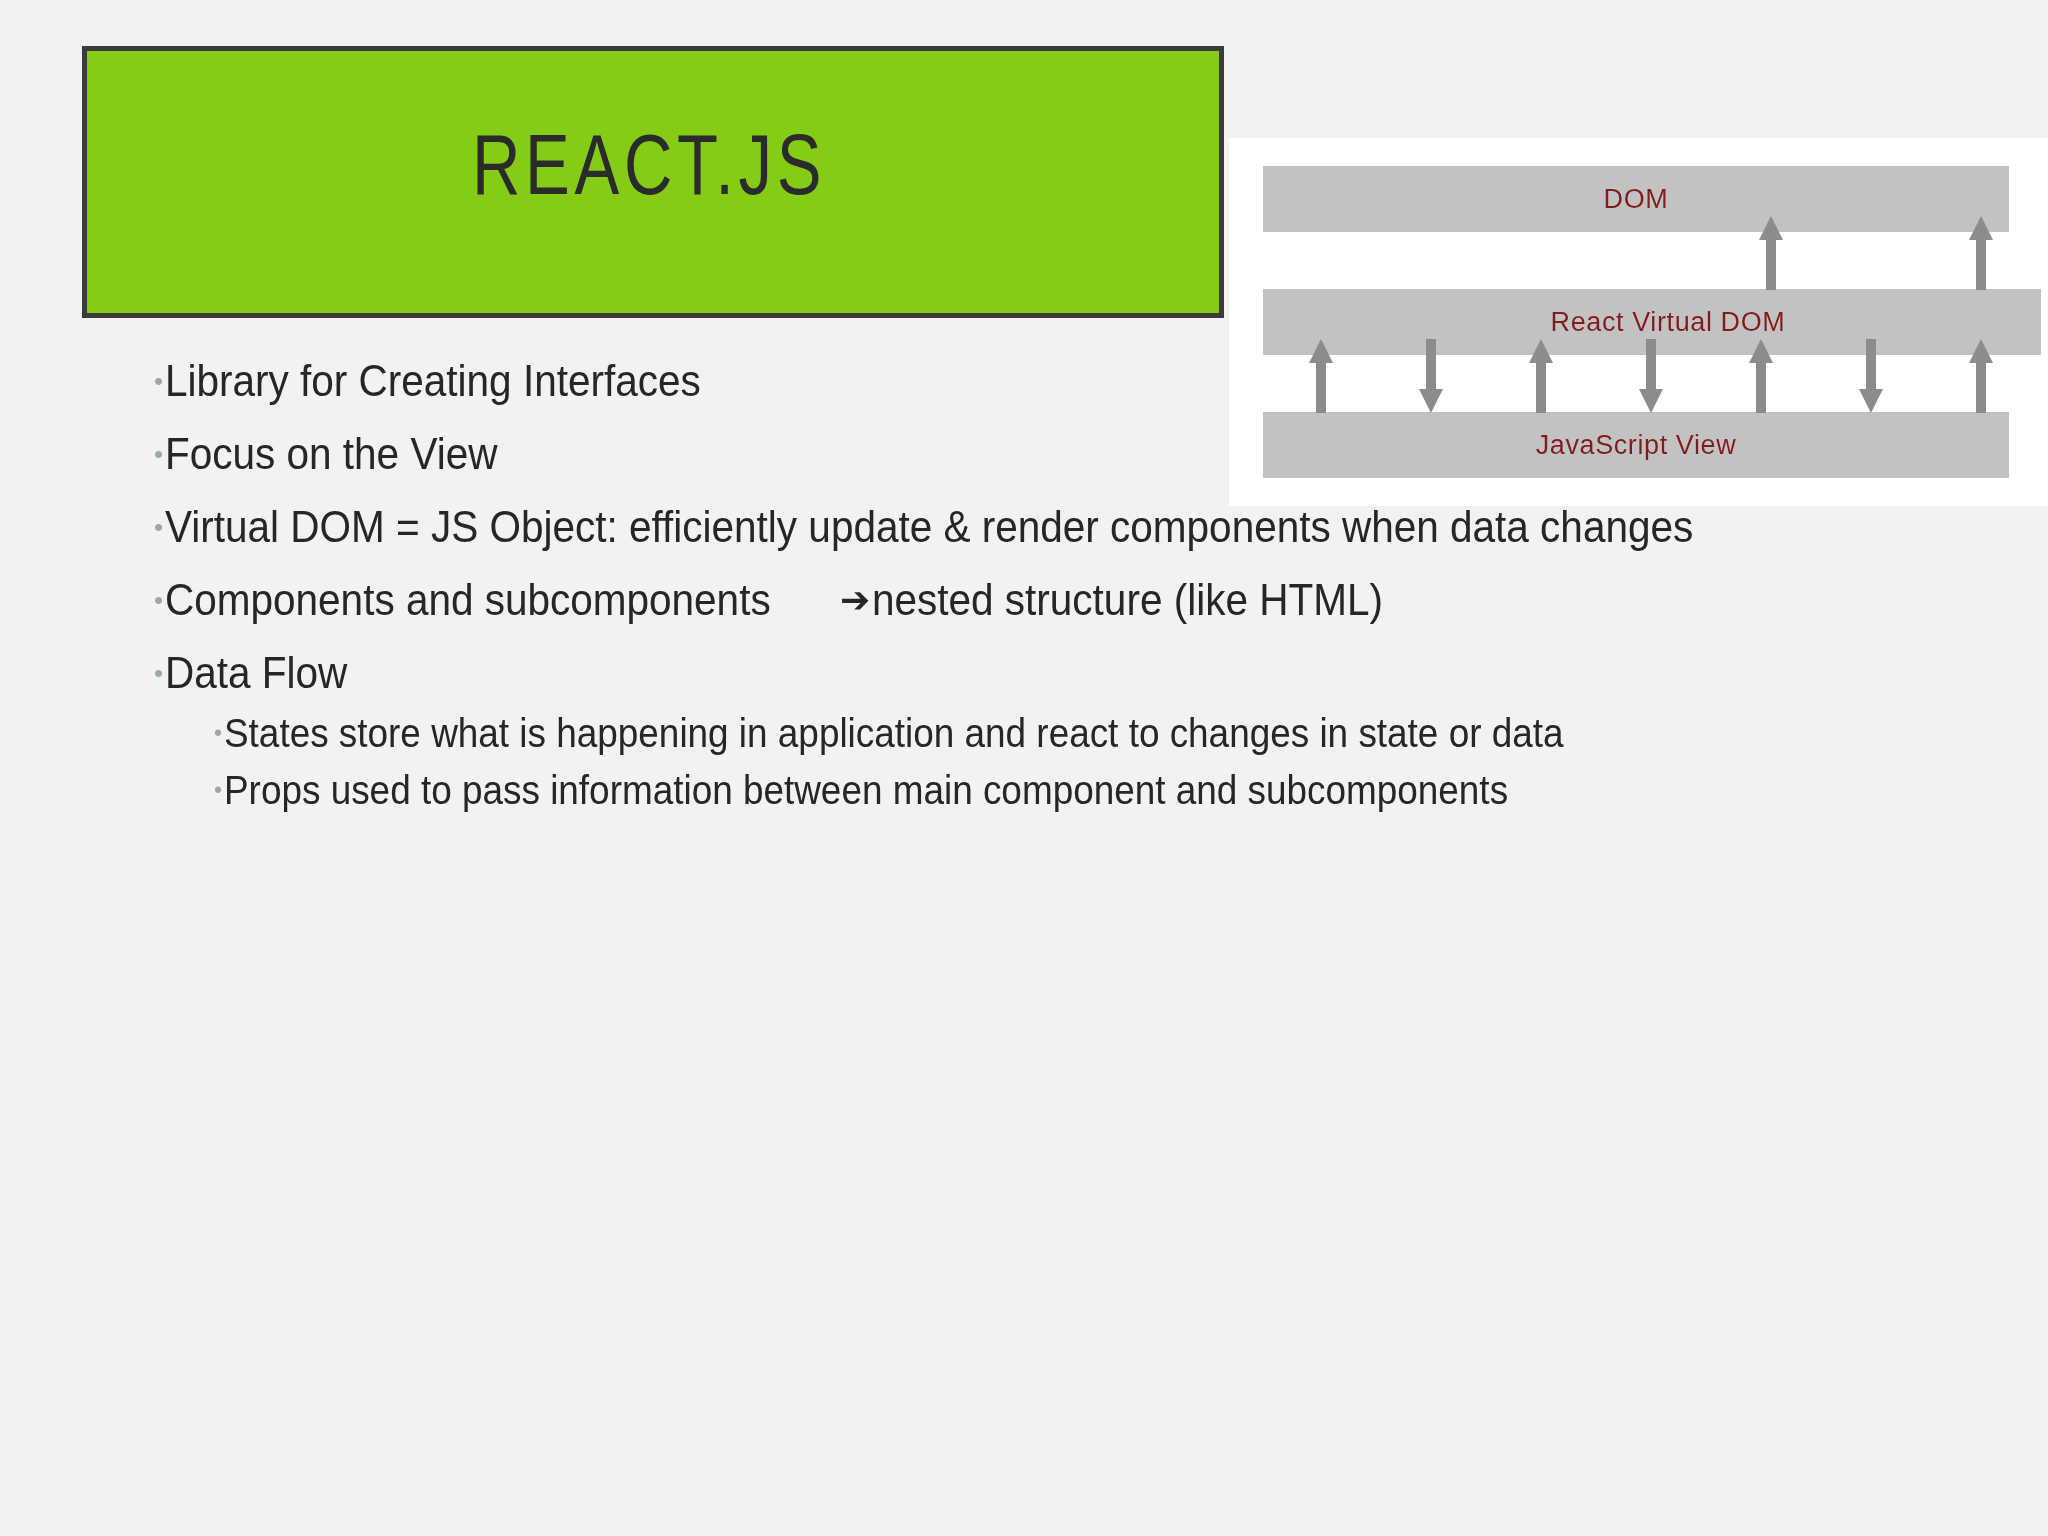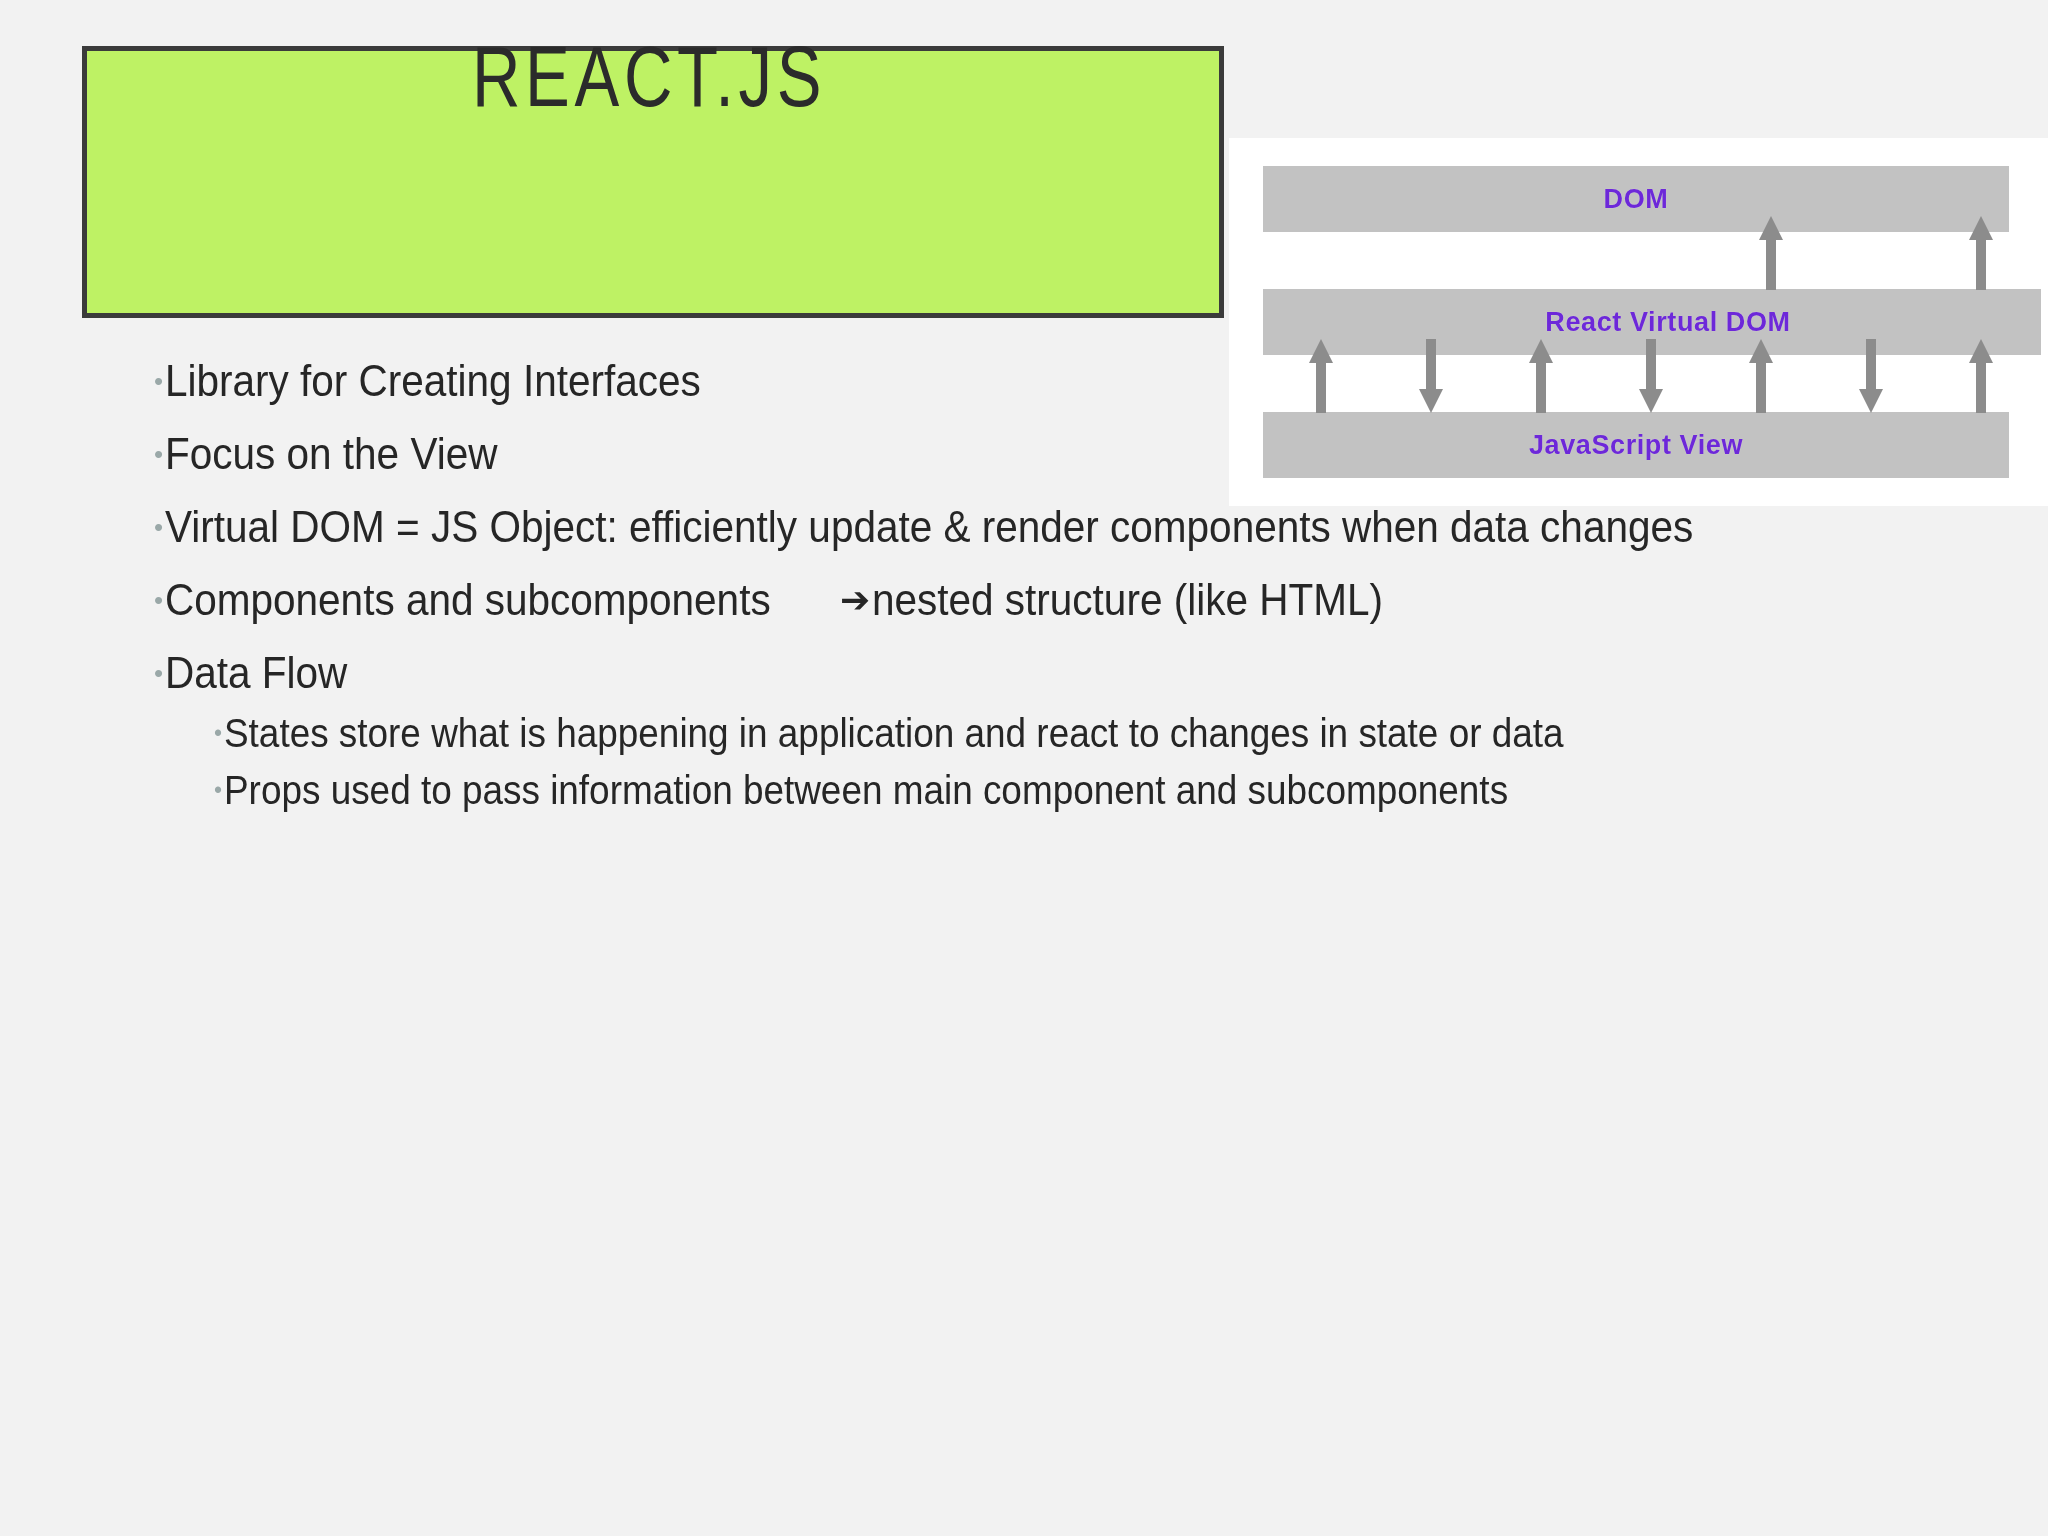--- a/index.html
+++ b/index.html
@@ -22,24 +22,25 @@
     background: #f2f2f2;
   }
 
   
   #title-box {
     position: absolute;
     left: 82px;
     top: 46px;
     width: 1142px;
     height: 272px;
-    background: #bef264;
+    background: #84cc16;
     border: 5px solid #3b3b3b;
     box-sizing: border-box;
     display: flex;
+    align-items: center;
     justify-content: center;
   }
   #title-text {
     font-family: "Liberation Sans Narrow", "Liberation Sans", sans-serif;
     font-size: 86px;
     font-weight: 400;
     letter-spacing: 6px;
     color: #2b2b2b;
     transform: scaleX(0.78);
     transform-origin: center center;
@@ -71,24 +72,24 @@
     position: absolute;
     left: 0;
     width: 746px;
     height: 66px;
     background: #c2c2c2;
     display: flex;
     align-items: center;
     justify-content: center;
   }
   .layer-label {
-    color: #6d28d9;
+    color: #7f1d1d;
     font-family: "Liberation Sans", sans-serif;
     font-size: 27px;
-    font-weight: 700;
+    font-weight: 400;
     letter-spacing: 0.6px;
     text-shadow: 0 0 1px rgba(255,255,255,0.45);
     white-space: nowrap;
   }
   #bar-dom      { top: 0px; }
   #bar-vdom     { top: 123px; padding-left: 32px; }
   #bar-jslogic  { top: 246px; }
 
   .arrow {
     position: absolute;

